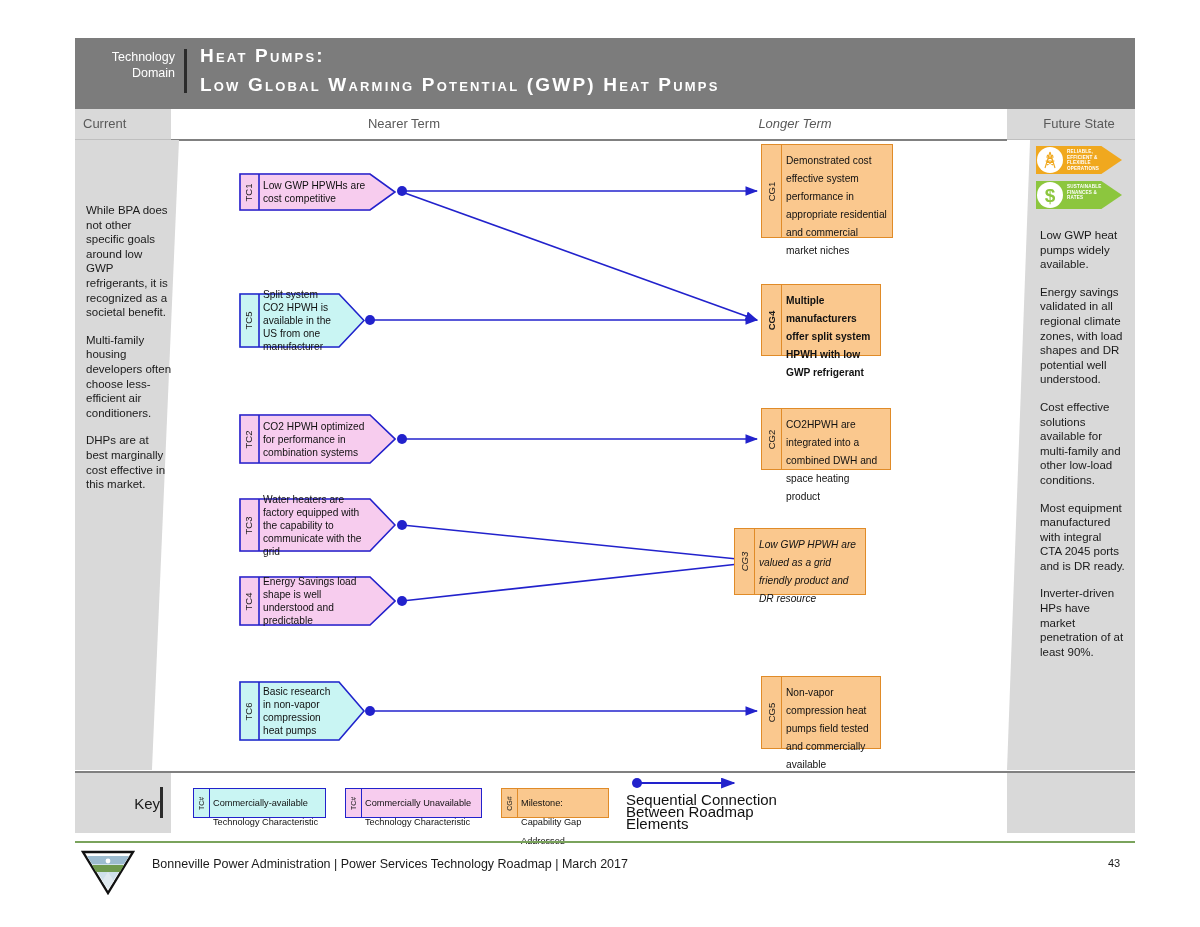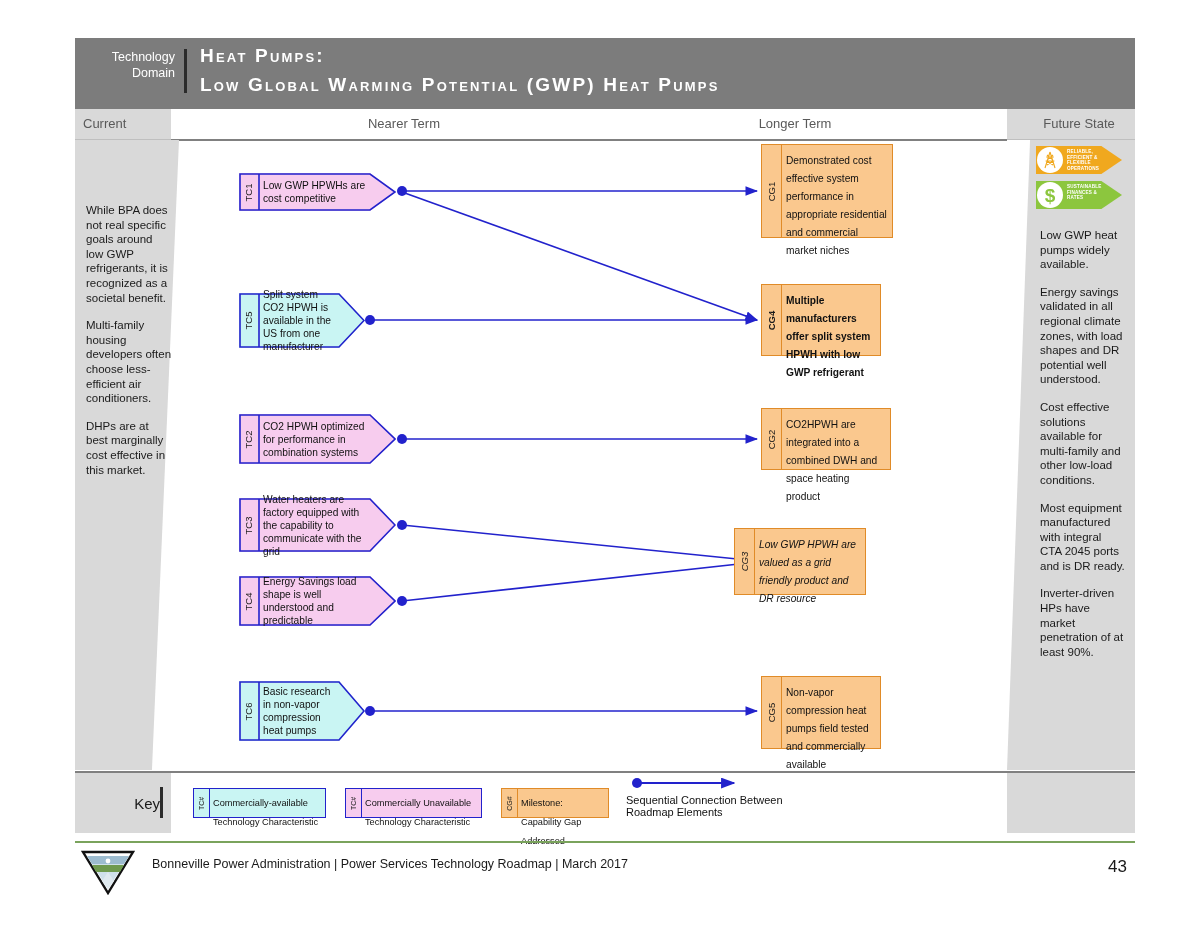--- a/index.html
+++ b/index.html
@@ -68,26 +68,26 @@
   .keyband{position:absolute;left:75px;top:773px;width:1060px;height:60px;background:#d9d9d9;}
   .keyband-w{position:absolute;left:171px;top:773px;width:836px;height:60px;background:#ffffff;}
   .keylbl{position:absolute;left:100px;top:795px;width:60px;text-align:right;font-size:15px;color:#1a1a1a;}
   .keyrule{position:absolute;left:160px;top:787px;width:3px;height:31px;background:#2b2b2b;}
   .kbox{position:absolute;box-sizing:border-box;height:30px;}
   .kbox .tab{position:absolute;left:0;top:0;width:15px;height:100%;}
   .kbox .idtxt{position:absolute;left:0;top:0;width:15px;height:100%;display:flex;align-items:center;justify-content:center;}
   .kbox .idtxt span{transform:rotate(-90deg);font-size:7px;white-space:nowrap;color:#1a1a1a;}
   .kbox .body{position:absolute;left:19px;top:3px;right:3px;}
   .kbox .body span{font-size:9.2px;line-height:15px;color:#111;}
-  .klegtxt{position:absolute;left:626px;top:794px;width:160px;font-size:11px;line-height:12px;color:#111;}
+  .klegtxt{position:absolute;left:626px;top:794px;width:160px;font-size:15px;line-height:12px;color:#111;}
 
   
   .frule{position:absolute;left:75px;top:841px;width:1060px;height:2px;background:#7aa35c;}
   .ftxt{position:absolute;left:152px;top:857px;font-size:12.5px;color:#1a1a1a;}
-  .fpage{position:absolute;left:1108px;top:857px;font-size:17px;color:#1a1a1a;}
+  .fpage{position:absolute;left:1108px;top:857px;font-size:11px;color:#1a1a1a;}
   .flogo{position:absolute;left:80px;top:849px;width:56px;height:46px;}
 </style>
 </head>
 <body>
 
 <div id="slide">
 
   <div class="hdr">
     <div class="hdr-dom">
       <div>Technology</div>
@@ -96,30 +96,30 @@
     <div class="hdr-rule"></div>
     <div class="hdr-t1">Heat Pumps:</div>
     <div class="hdr-t2">Low Global Warming Potential (GWP) Heat Pumps</div>
   </div>
 
   <div class="band"></div>
   <div class="band-l"></div>
   <div class="band-r"></div>
   <div class="band-lbl" style="left:83px;width:86px;text-align:left;">Current</div>
   <div class="band-lbl" style="left:304px;width:200px;text-align:center;">Nearer Term</div>
-  <div class="band-lbl" style="left:695px;width:200px;text-align:center;">Longer Term</div>
+  <div class="band-lbl" style="left:695px;width:200px;text-align:center;font-style:italic;">Longer Term</div>
   <div class="band-lbl" style="left:1029px;width:100px;text-align:center;">Future State</div>
   <div class="band-rule"></div>
   <div class="band-rule2"></div>
 
   <div class="lpanel"></div>
   <div class="rpanel"></div>
 
   <div class="ltext">
-    <p>While BPA does not real specific goals around low GWP refrigerants, it is recognized as a societal benefit.</p>
+    <p>While BPA does not other specific goals around low GWP refrigerants, it is recognized as a societal benefit.</p>
     <p>Multi-family housing developers often choose less-efficient air conditioners.</p>
     <p>DHPs are at best marginally cost effective in this market.</p>
   </div>
 
   <div class="badge" style="top:146px;">
     <div class="chev" style="background:#f0a81e;"></div>
     <div class="disc">
       <svg width="20" height="20" viewBox="0 0 20 20" aria-hidden="true">
         <path d="M10 2 L5 18 M10 2 L15 18 M6.2 7 H13.8 M5.6 11 H14.4 M7 5 L13 10 M13 5 L7 10 M7 11 L13 15 M13 11 L7 15" stroke="#f0a81e" stroke-width="1.1" fill="none"></path>
       </svg>

